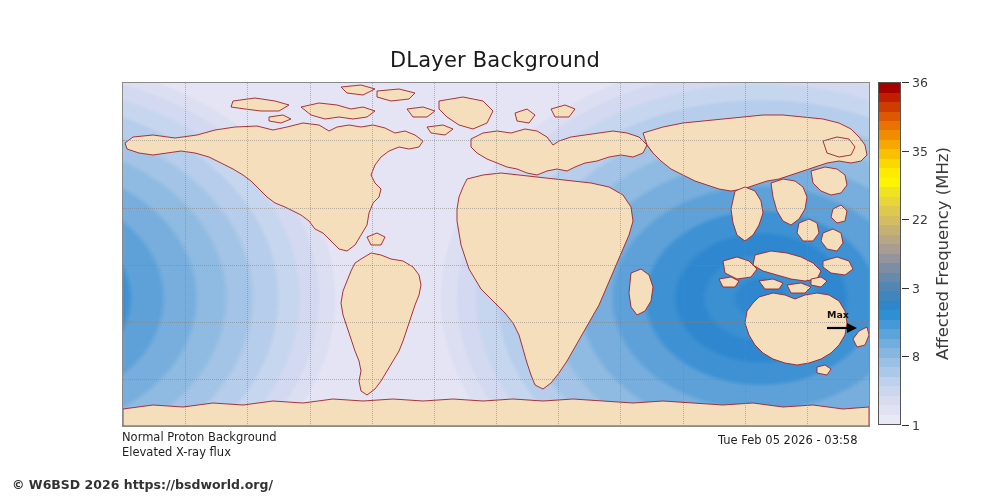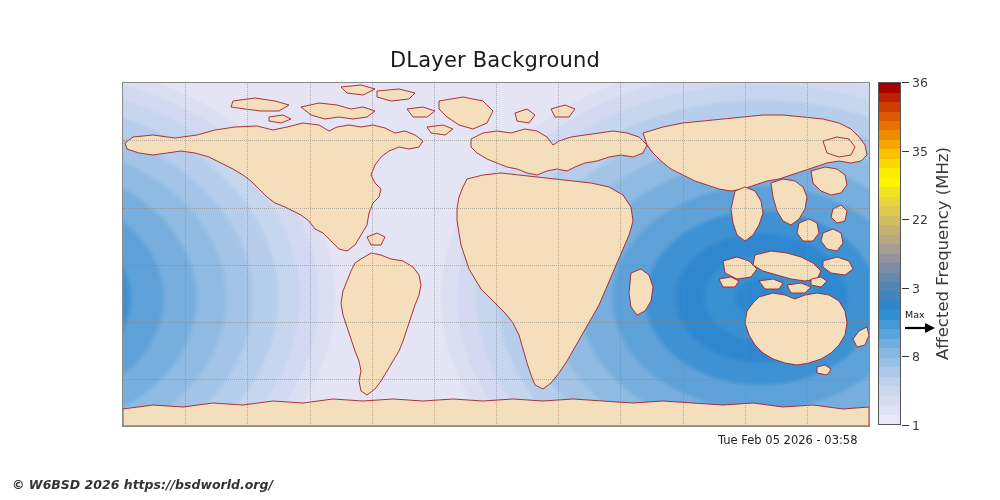--- a/index.html
+++ b/index.html
@@ -144,24 +144,25 @@
     display: block;
     transform: rotate(-90deg);
     white-space: nowrap;
     font-size: 16.5px;
     color: #3a3a3a;
   }
 
   
   #max-marker {
     position: absolute;
-    left: 905px;
+    left: 827px;
     top: 310px;
     width: 36px;
     height: 24px;
+    font-weight: bold;
   }
   #max-marker .max-text {
     position: absolute;
     left: 0;
     top: 0;
     font-size: 9.5px;
     color: #111;
     line-height: 10px;
   }
   #max-marker .max-arrow {
@@ -185,21 +186,20 @@
     top: 433px;
     font-size: 11.5px;
     color: #1f1f1f;
     white-space: nowrap;
   }
   #copyright {
     position: absolute;
     left: 12px;
     top: 477px;
     font-size: 12.5px;
-    font-style: italic;
     font-weight: bold;
     color: #333;
     white-space: nowrap;
   }
 </style>
 </head>
 <body>
 
 <div id="chart-title">DLayer Background</div>
 
@@ -427,17 +427,19 @@
     <line x1="0" y1="6" x2="21" y2="6" stroke="#000" stroke-width="2.2"></line>
     <polygon points="20,1 30,6 20,11" fill="#000"></polygon>
   </svg>
 </div>
 
 <div id="cb-axis-label">
   <span>Affected Frequency (MHz)</span>
 </div>
 
 <div id="note-block">
+  <div>Normal Proton Background</div>
+  <div>Elevated X-ray flux</div>
 </div>
 
 <div id="timestamp">Tue Feb 05 2026 - 03:58</div>
 
 <div id="copyright">© W6BSD 2026 https://bsdworld.org/</div>
 
 </body></html>

